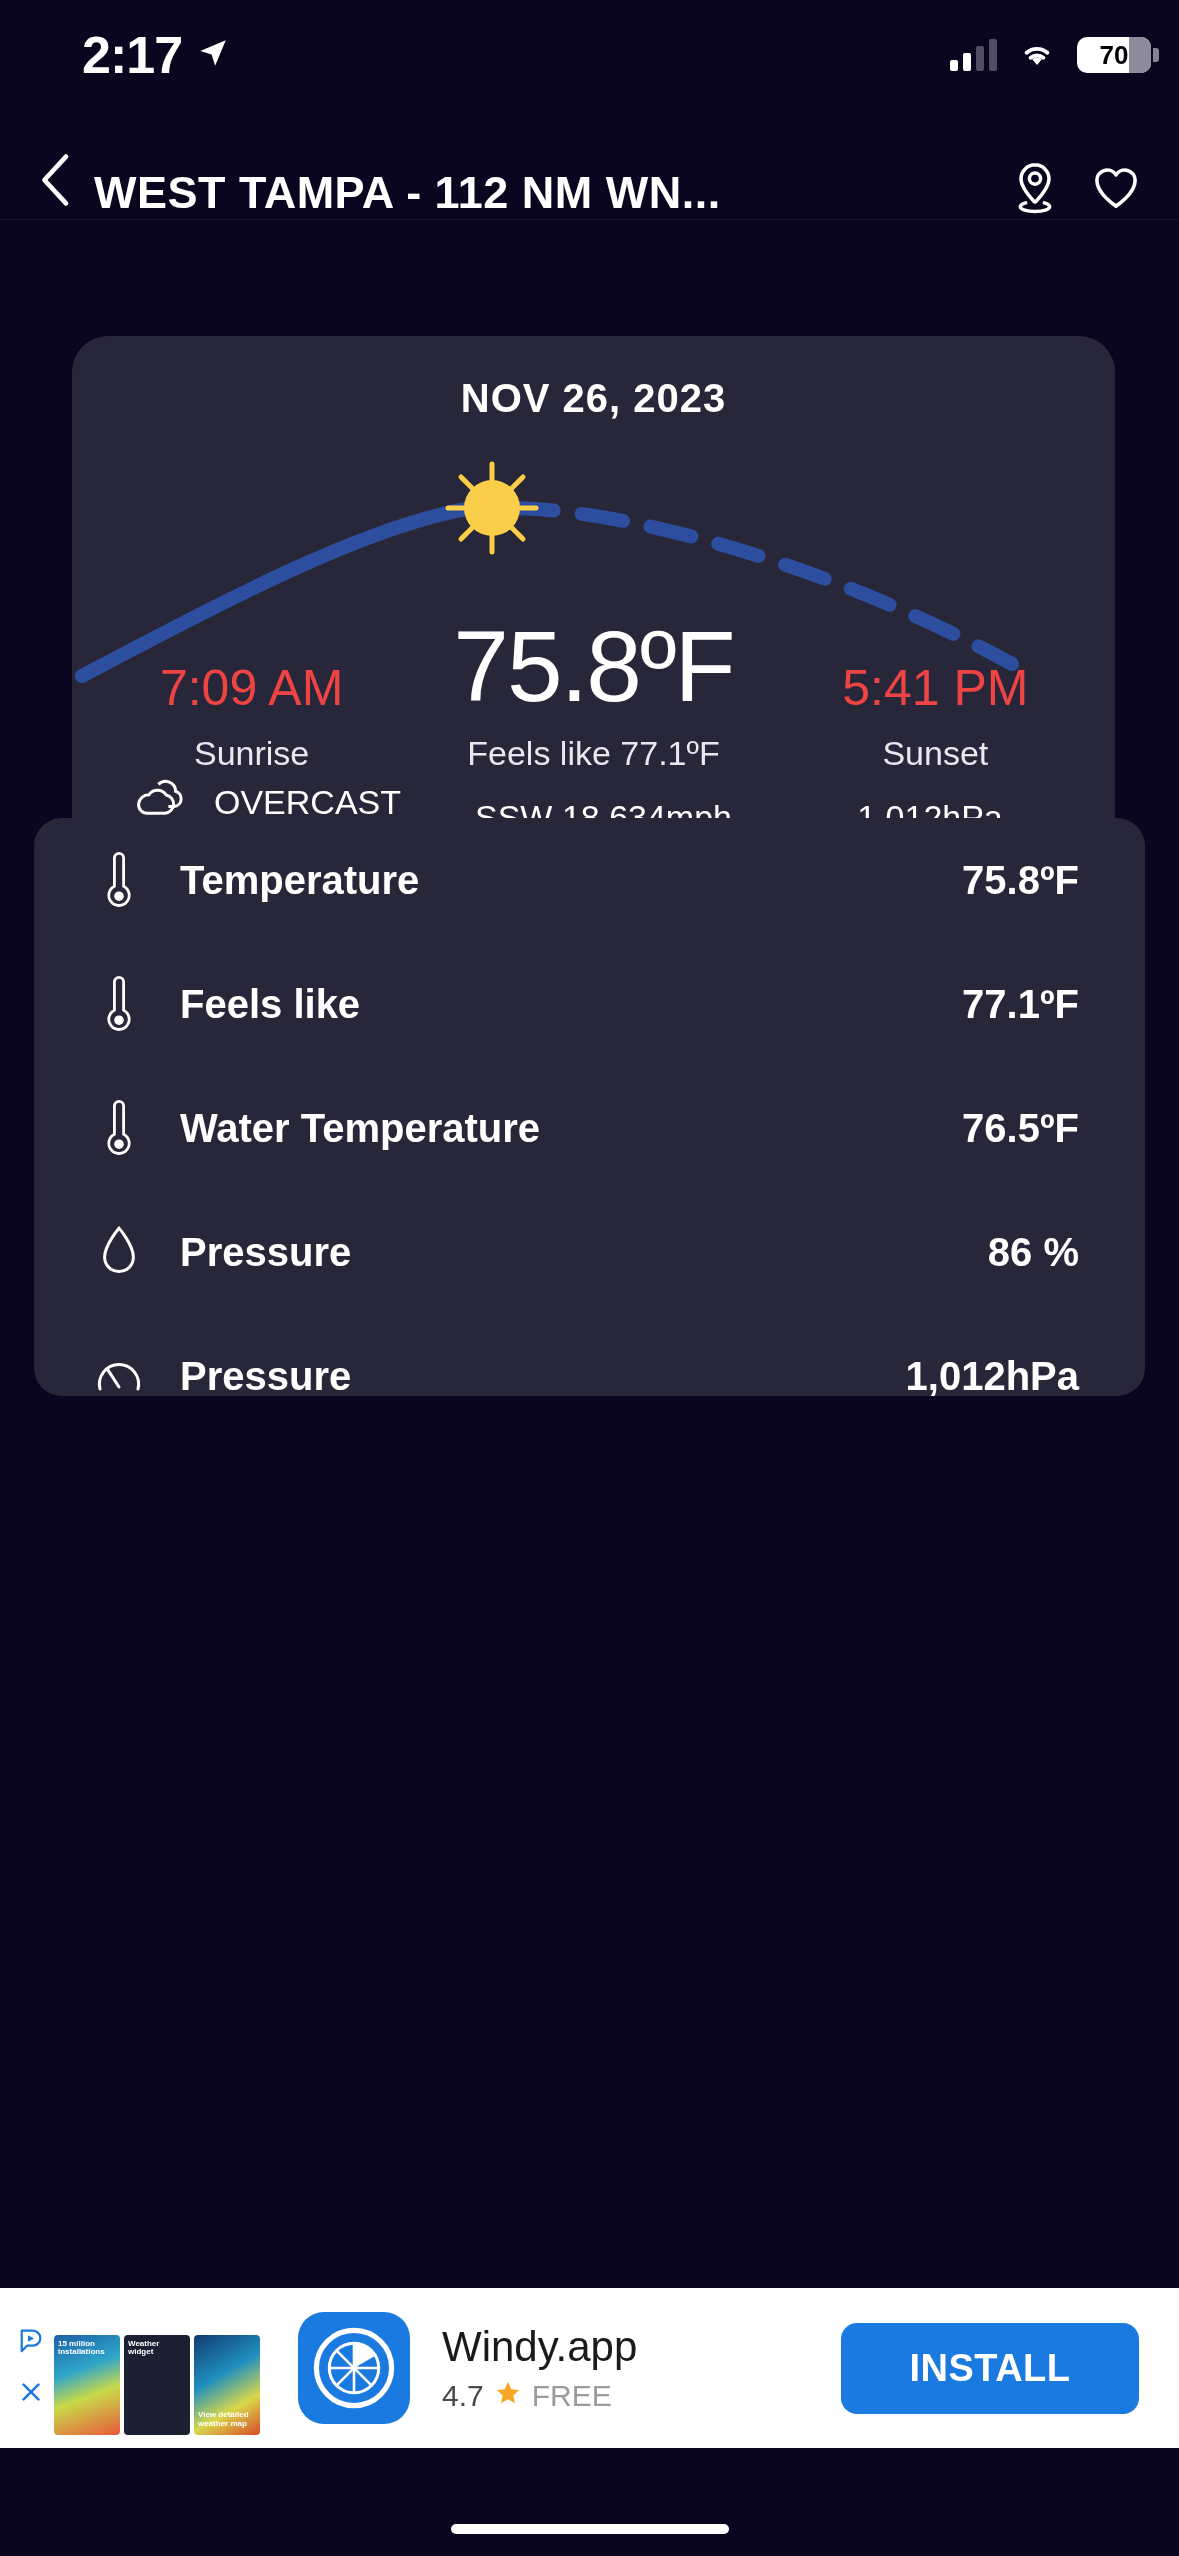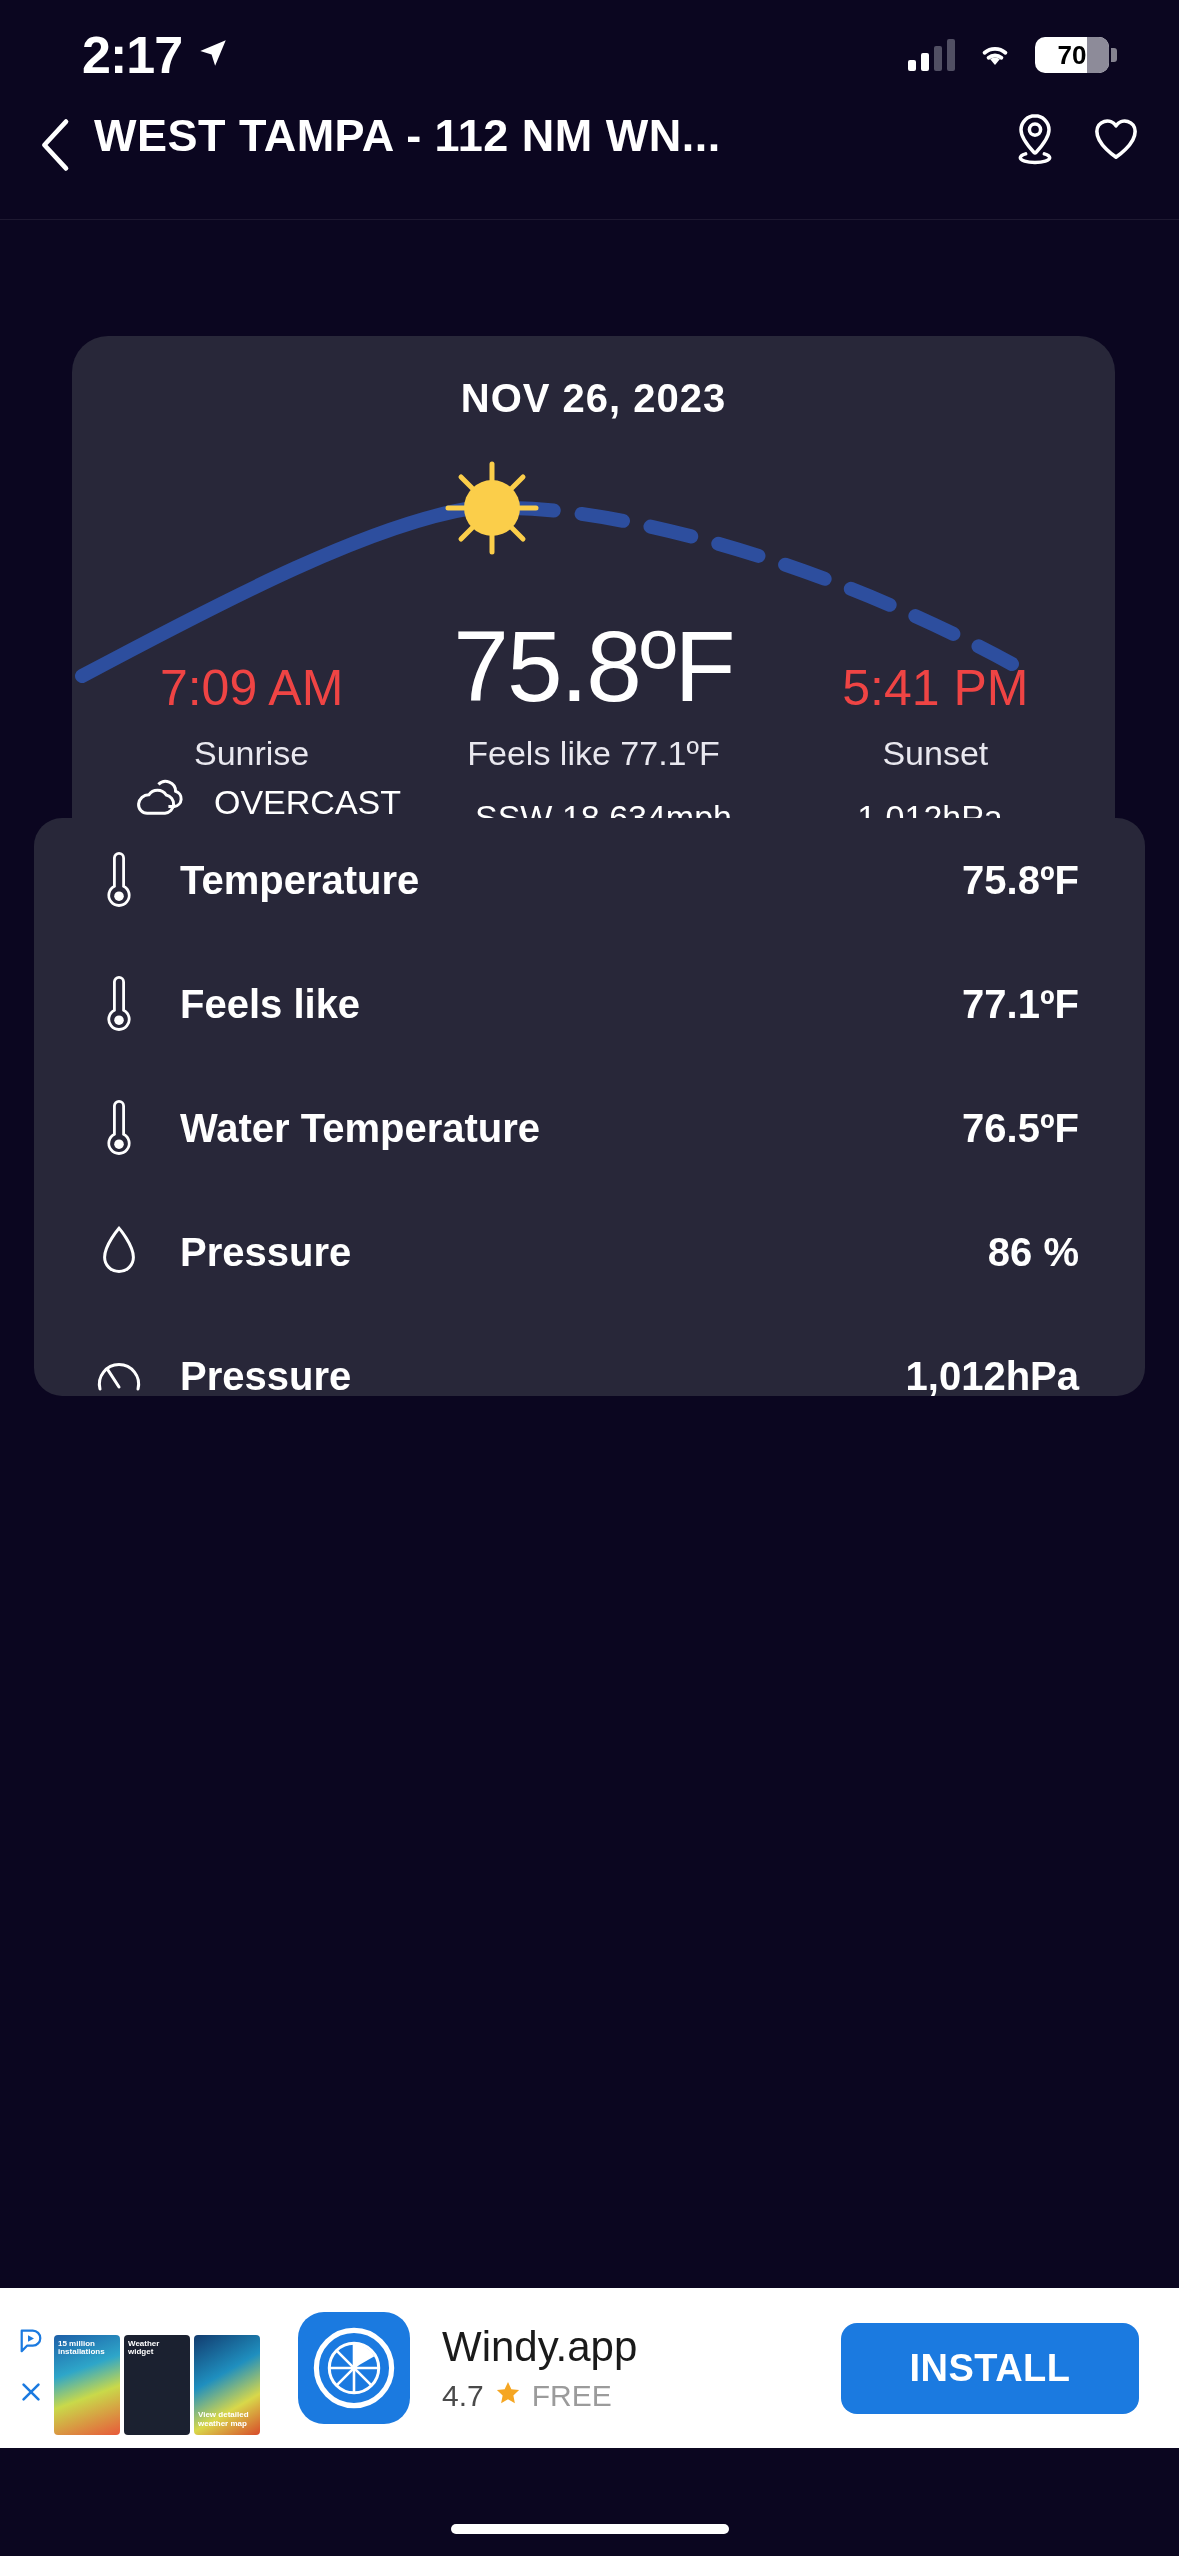--- a/index.html
+++ b/index.html
@@ -9,21 +9,21 @@
     font-family:"Liberation Sans", sans-serif;
     -webkit-font-smoothing:antialiased;
     overflow:hidden;
   }
   .phone{ position:relative; width:1179px; height:2556px; background:#0b0620; }
 
   
   .statusbar{
     position:absolute; top:0; left:0; width:1179px; height:110px;
     display:flex; align-items:center; justify-content:space-between;
-    padding:0 70px 0 82px;
+    padding:0 28px 0 82px;
   }
   .sb-left{ display:flex; align-items:center; gap:14px; }
   .sb-time{ color:#fff; font-size:52px; font-weight:600; letter-spacing:-1px; }
   .sb-right{ display:flex; align-items:center; gap:20px; }
   .bars{ display:flex; align-items:flex-end; gap:5px; height:32px; }
   .bars i{ display:block; width:8px; background:#fff; border-radius:2px; }
   .bars i:nth-child(1){ height:11px; }
   .bars i:nth-child(2){ height:18px; }
   .bars i:nth-child(3){ height:25px; background:#514f63; }
   .bars i:nth-child(4){ height:32px; background:#514f63; }
@@ -35,21 +35,21 @@
   .batt:after{
     content:""; position:absolute; right:-8px; top:11px; width:6px; height:14px;
     background:rgba(255,255,255,.5); border-radius:0 3px 3px 0;
   }
   .batt-bg{ position:absolute; right:0; top:0; width:22px; height:36px;
     background:#8d8b99; border-radius:0 10px 10px 0; }
 
   
   .nav{
     position:absolute; top:110px; left:0; width:1179px; height:110px;
-    display:flex; align-items:flex-start; padding:0 36px 0 20px;
+    display:flex; align-items:flex-end; padding:0 36px 0 20px;
     border-bottom:1px solid rgba(255,255,255,.08);
   }
   .back{ width:74px; height:74px; display:flex; align-items:center; justify-content:center; }
   .nav-title{
     flex:1; color:#fff; font-size:45px; font-weight:700; letter-spacing:.5px;
     white-space:nowrap; overflow:hidden;
   }
   .nav-icons{ display:flex; align-items:center; gap:26px; }
 
   

